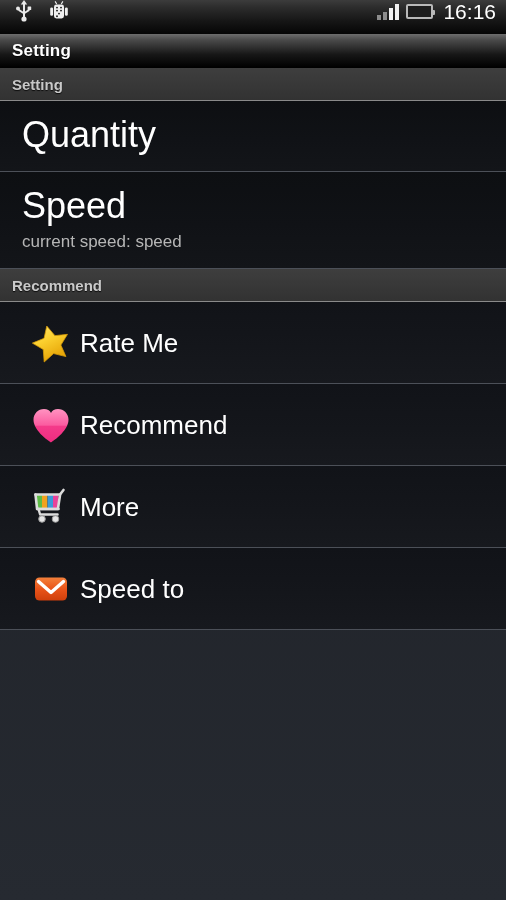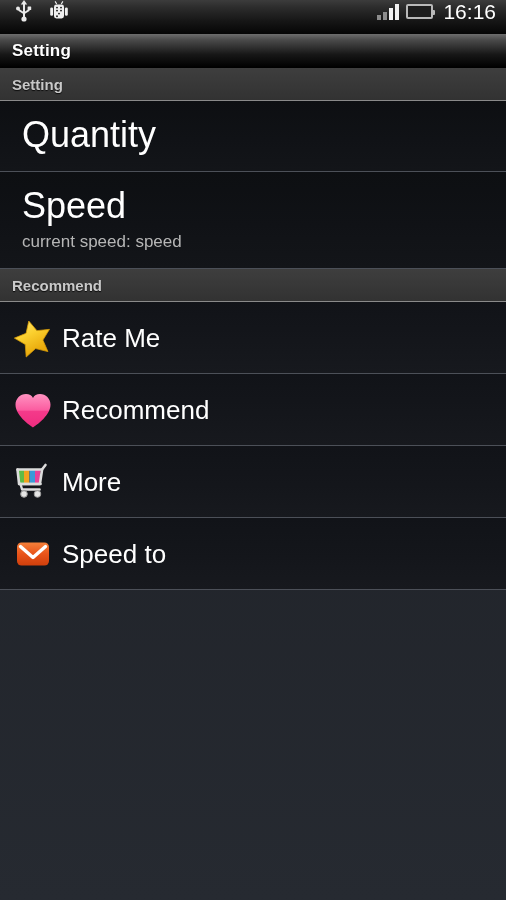--- a/index.html
+++ b/index.html
@@ -158,26 +158,26 @@
   .pref-row .pref-summary {
     display: block;
     color: #b6b6b6;
     font-size: 17px;
     font-weight: 400;
     line-height: 1.2;
     margin-top: 5px;
   }
 
   .item-row {
-    height: 72px;
+    height: 82px;
     background: linear-gradient(to bottom, #111318 0%, #14161b 55%, #17191e 100%);
     border-bottom: 1px solid #4c5058;
     display: flex;
     align-items: center;
-    padding-left: 6px;
+    padding-left: 24px;
     box-sizing: border-box;
   }
   .item-row .icon-slot {
     width: 54px;
     min-width: 54px;
     height: 48px;
     display: flex;
     align-items: center;
     justify-content: center;
   }

